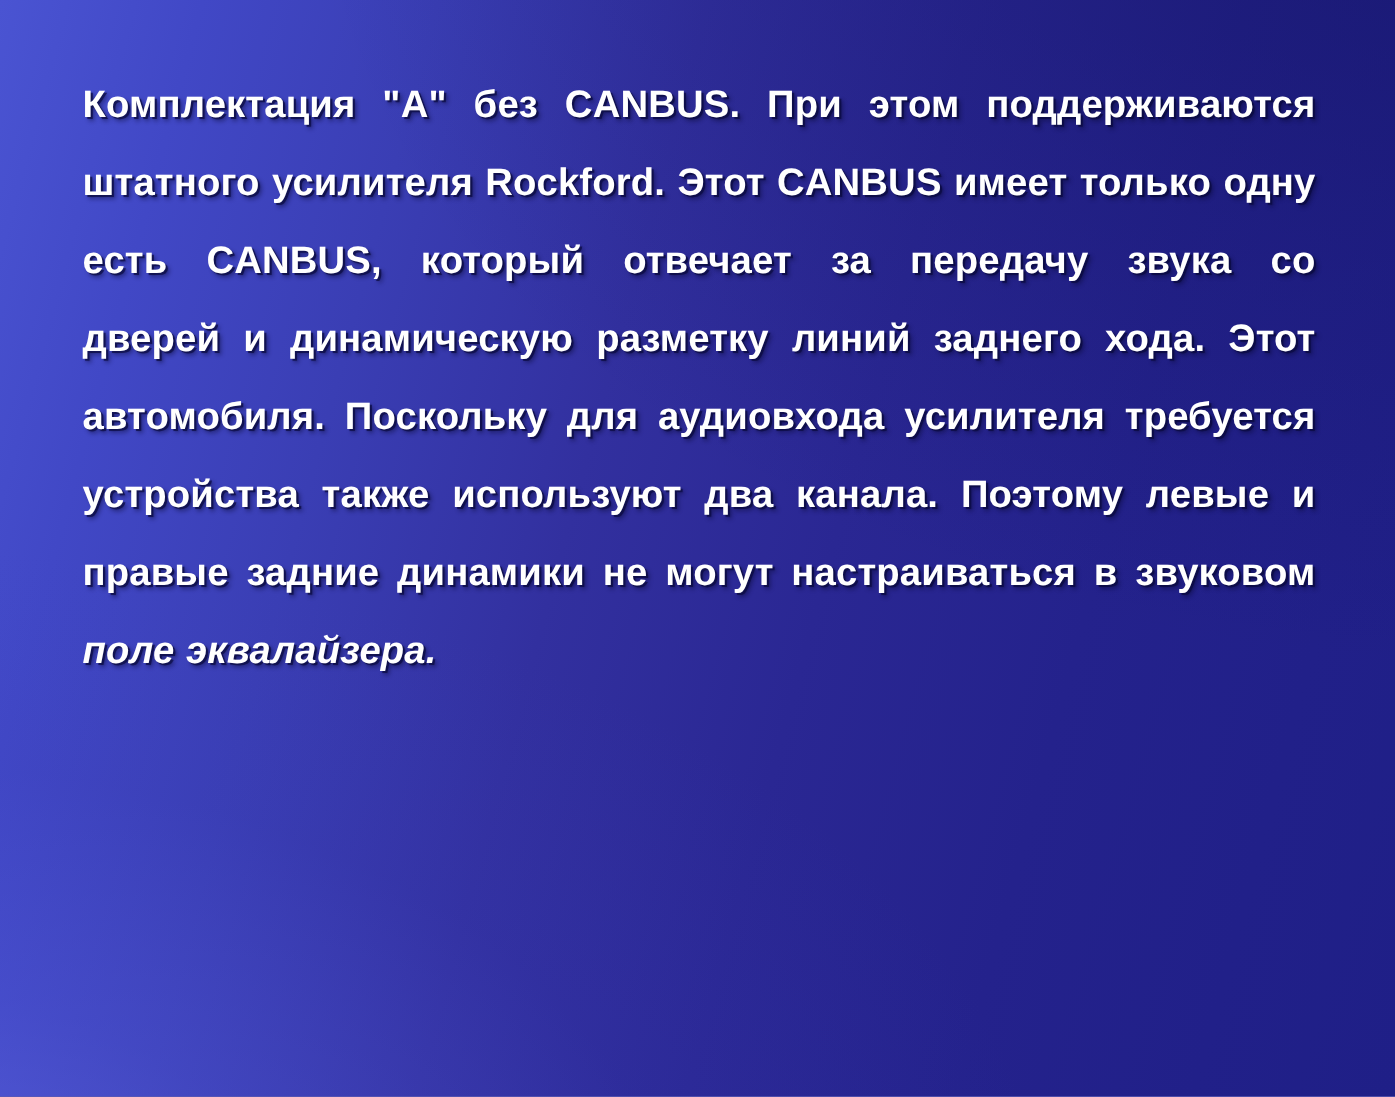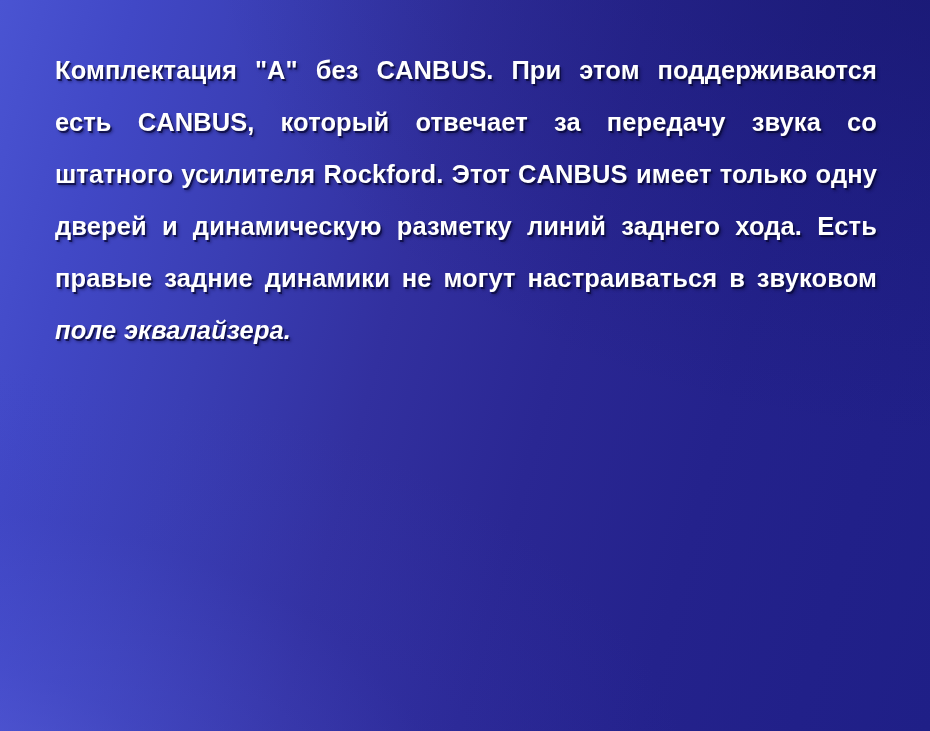--- a/index.html
+++ b/index.html
@@ -105,20 +105,22 @@
 <body>
 
 <div id="slide">
 
   <div id="slide-bg"></div>
   <div id="slide-glow"></div>
   <div id="slide-vignette"></div>
 
   <div id="body-copy">
     <span class="copy-line"><span>Комплектация "A" без CANBUS. При этом поддерживаются</span></span>
+    <span class="copy-line"><span>штатного усилителя Rockford. Этот CANBUS имеет только одну</span></span>
     <span class="copy-line"><span>есть CANBUS, который отвечает за передачу звука со</span></span>
-    <span class="copy-line"><span>штатного усилителя Rockford. Этот CANBUS имеет только одну</span></span>
-    <span class="copy-line"><span>дверей и динамическую разметку линий заднего хода. Есть</span></span>
+    <span class="copy-line"><span>дверей и динамическую разметку линий заднего хода. Этот</span></span>
+    <span class="copy-line"><span>автомобиля. Поскольку для аудиовхода усилителя требуется</span></span>
+    <span class="copy-line"><span>устройства также используют два канала. Поэтому левые и</span></span>
     <span class="copy-line"><span>правые задние динамики не могут настраиваться в звуковом</span></span>
     <span class="copy-line ragged"><span>поле эквалайзера.</span></span>
   </div>
 
 </div>
 
 </body></html>

